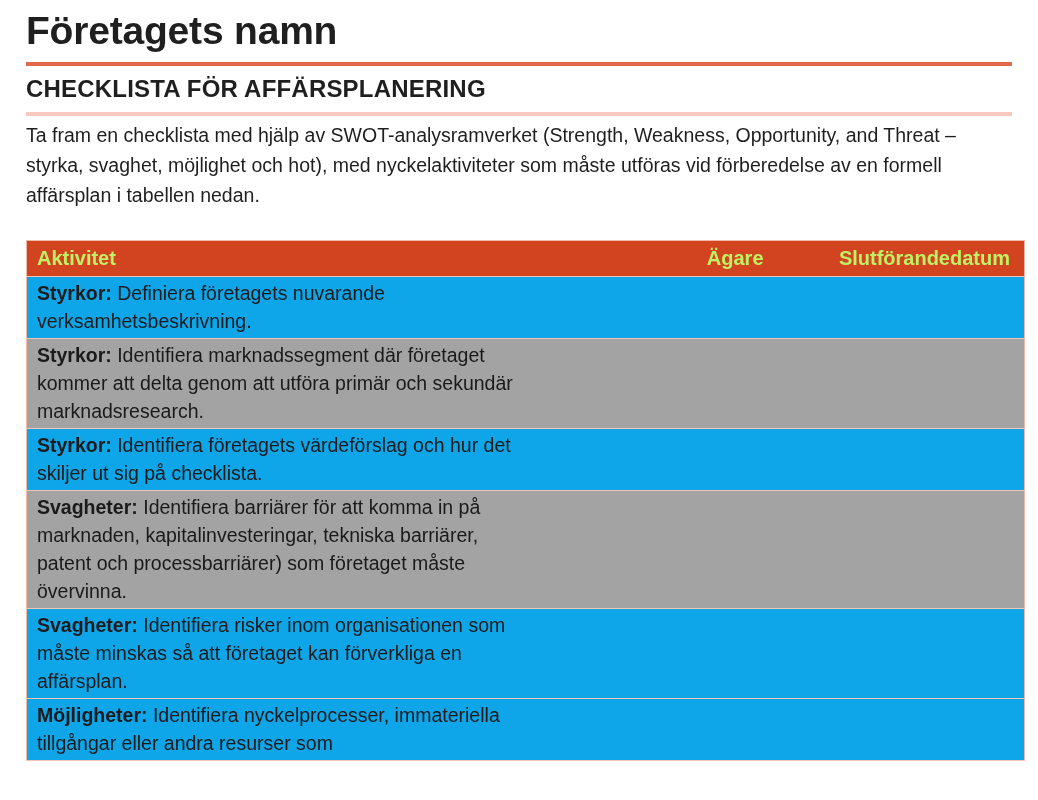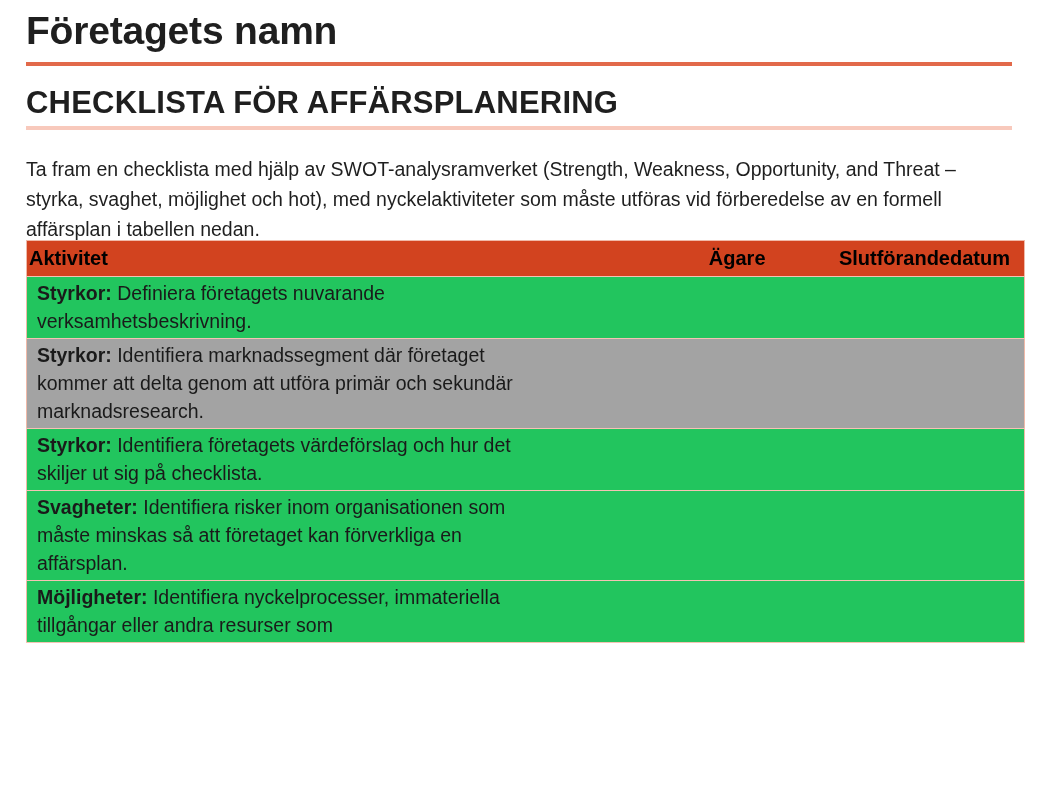--- a/index.html
+++ b/index.html
@@ -38,38 +38,38 @@
 
   .rule-strong {
     height: 4px;
     background: #E2694A;
     margin-top: 8px;
     margin-right: 12px;
   }
 
   .section-title {
     margin: 0;
-    padding-top: 22px;
-    font-size: 31px;
+    padding-top: 8px;
+    font-size: 24px;
     line-height: 30px;
     font-weight: 700;
     letter-spacing: 0.2px;
     color: #1f1f1f;
   }
 
   .rule-light {
     height: 4px;
     background: #F8C9BC;
     margin-top: 8px;
     margin-right: 12px;
   }
 
   .intro {
     margin: 0;
-    padding-top: 24px;
+    padding-top: 4px;
     padding-right: 6px;
     font-size: 19.5px;
     line-height: 30px;
     color: #1f1f1f;
   }
 
   
   .checklist-table-wrap {
     position: absolute;
     left: 26px;
@@ -79,25 +79,25 @@
 
   table.checklist {
     width: 100%;
     border-collapse: collapse;
     table-layout: fixed;
     border: 1px solid #F0B9A8;
   }
 
   table.checklist thead th {
     background: #D2431F;
-    color: #000000;
+    color: #bef264;
     font-size: 20px;
     line-height: 24px;
     font-weight: 700;
-    padding: 5px 10px 6px 2px;
+    padding: 5px 10px 6px 10px;
     text-align: left;
     border: 0;
     white-space: nowrap;
   }
   table.checklist thead th.col-owner,
   table.checklist thead th.col-date {
     text-align: right;
     padding-right: 14px;
   }
 
@@ -105,21 +105,21 @@
     font-size: 19.5px;
     line-height: 28px;
     padding: 2px 10px 3px 10px;
     vertical-align: top;
     border-top: 1px solid #F4C3B4;
     border-bottom: 1px solid #F4C3B4;
     color: #1a1a1a;
   }
 
   table.checklist tbody tr.odd td {
-    background: #22c55e;
+    background: #0ea5e9;
     margin-top: 32px;
   }
   table.checklist tbody tr.even td {
     background: #a3a3a3;
   }
 
   .col-activity { width: 52%; }
   .col-owner    { width: 24%; }
   .col-date     { width: 24%; }
 
@@ -160,20 +160,25 @@
           <tr class="even">
             <td class="col-activity"><span class="cat">Styrkor:</span><span> Identifiera marknadssegment där företaget kommer att delta genom att utföra primär och sekundär marknadsresearch.</span></td>
             <td class="col-owner"></td>
             <td class="col-date"></td>
           </tr>
           <tr class="odd">
             <td class="col-activity"><span class="cat">Styrkor:</span><span> Identifiera företagets värdeförslag och hur det skiljer ut sig på checklista.</span></td>
             <td class="col-owner"></td>
             <td class="col-date"></td>
           </tr>
+          <tr class="even">
+            <td class="col-activity"><span class="cat">Svagheter:</span><span> Identifiera barriärer för att komma in på marknaden, kapitalinvesteringar, tekniska barriärer, patent och processbarriärer) som företaget måste övervinna.</span></td>
+            <td class="col-owner"></td>
+            <td class="col-date"></td>
+          </tr>
           <tr class="odd">
             <td class="col-activity"><span class="cat">Svagheter:</span><span> Identifiera risker inom organisationen som måste minskas så att företaget kan förverkliga en affärsplan.</span></td>
             <td class="col-owner"></td>
             <td class="col-date"></td>
           </tr>
           <tr class="odd">
             <td class="col-activity"><span class="cat">Möjligheter:</span><span> Identifiera nyckelprocesser, immateriella tillgångar eller andra resurser som</span></td>
             <td class="col-owner"></td>
             <td class="col-date"></td>
           </tr>

